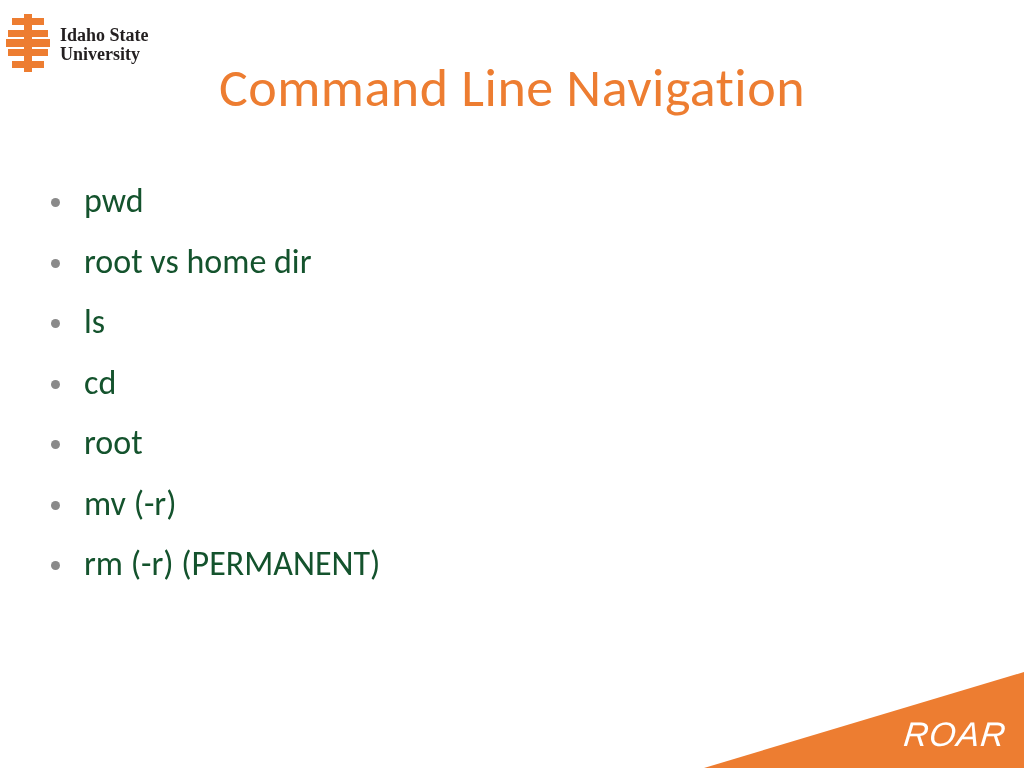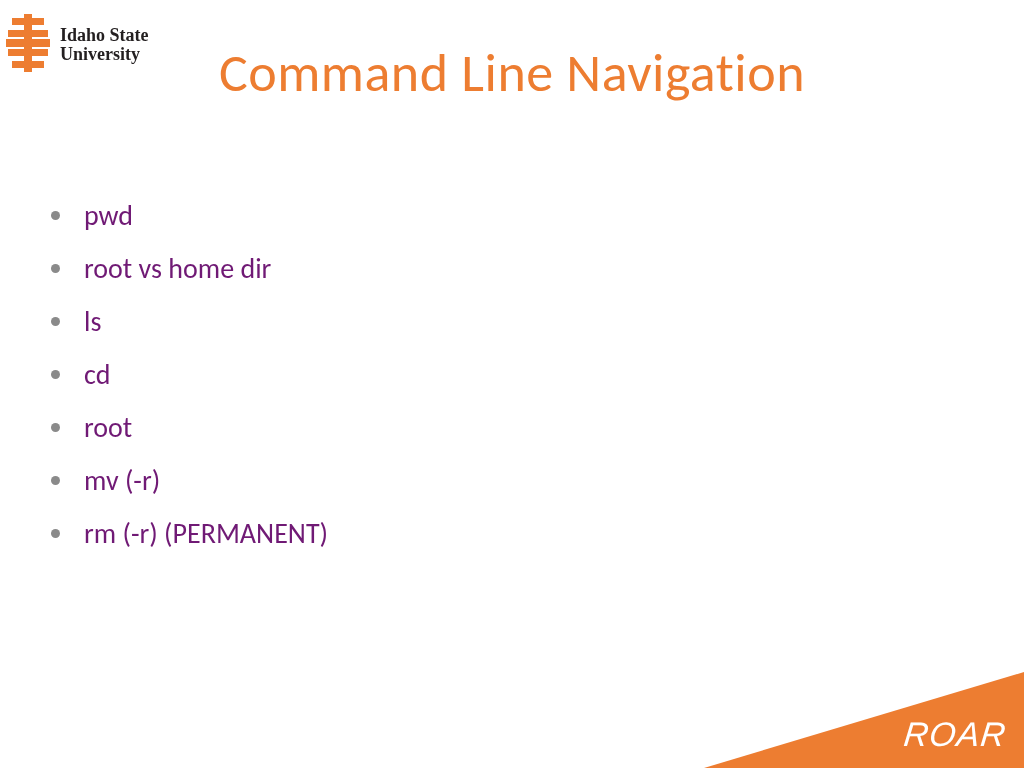--- a/index.html
+++ b/index.html
@@ -1,22 +1,22 @@
 <!DOCTYPE html>
 <html><head>
 <meta charset="utf-8">
 <style>
   * { margin: 0; padding: 0; box-sizing: border-box; }
   html, body { width: 1024px; height: 768px; overflow: hidden; font-family: "Segoe UI", "Calibri", Arial, sans-serif; background: #fff; }
   .slide { position: relative; width: 1024px; height: 768px; background: #fff; }
   .logo-block { position: absolute; top: 14px; left: 6px; display: flex; align-items: center; gap: 10px; }
   .logo-text { line-height: 1.05; font-weight: 700; color: #231f20; font-size: 18px; font-family: Georgia, "Times New Roman", serif; }
-  .title { position: absolute; top: 40px; left: 0; width: 100%; text-align: center; font-size: 54px; color: #ed7d31; font-weight: 400; letter-spacing: 0.5px; }
+  .title { position: absolute; top: 55px; left: 0; width: 100%; text-align: center; font-size: 54px; color: #ed7d31; font-weight: 400; letter-spacing: 0.5px; }
   .bullets { position: absolute; top: 180px; left: 76px; list-style: disc; }
-  .bullets li { font-size: 28px; color: #701a75; margin-bottom: 18px; line-height: 1.25; padding-left: 8px; margin-top: 18px; }
+  .bullets li { font-size: 34px; color: #14532d; margin-bottom: 18px; line-height: 1.25; padding-left: 8px; }
   .bullets li::marker { color: #8a8a8a; font-size: 28px; }
   .corner { position: absolute; right: 0; bottom: 0; width: 320px; height: 96px; overflow: hidden; }
   .corner svg { position: absolute; right: 0; bottom: 0; }
   .roar { position: absolute; right: 18px; bottom: 14px; color: #fff; font-family: Impact, "Arial Black", sans-serif; font-size: 34px; letter-spacing: 1px; font-style: italic; transform: skewX(-6deg); }
 </style>
 </head>
 <body>
 
 <div class="slide">
 

